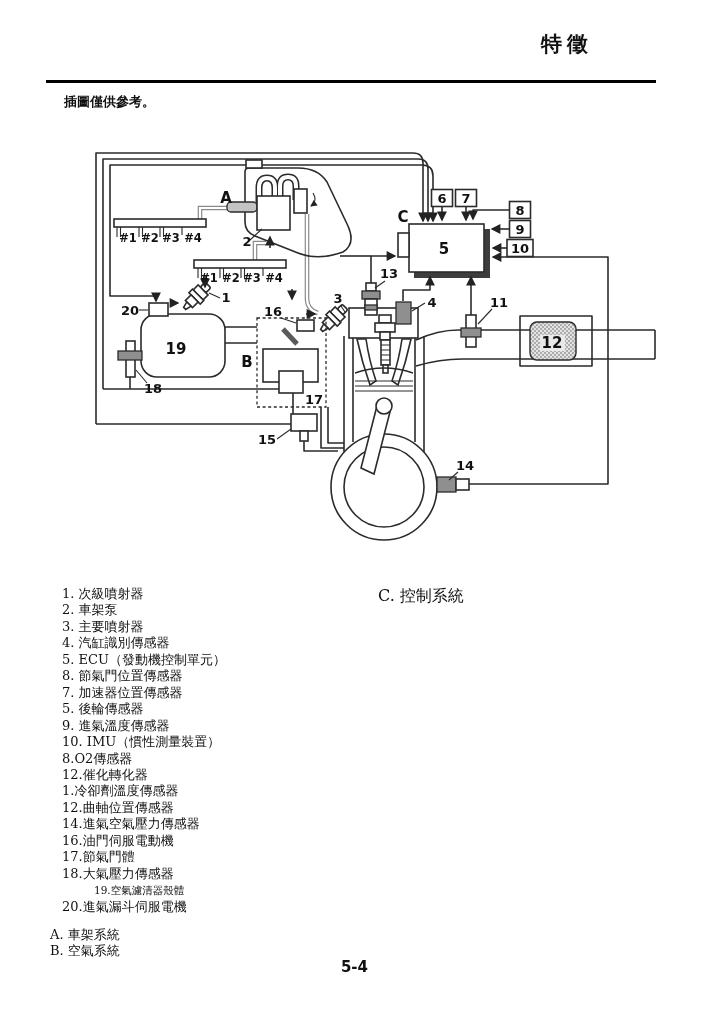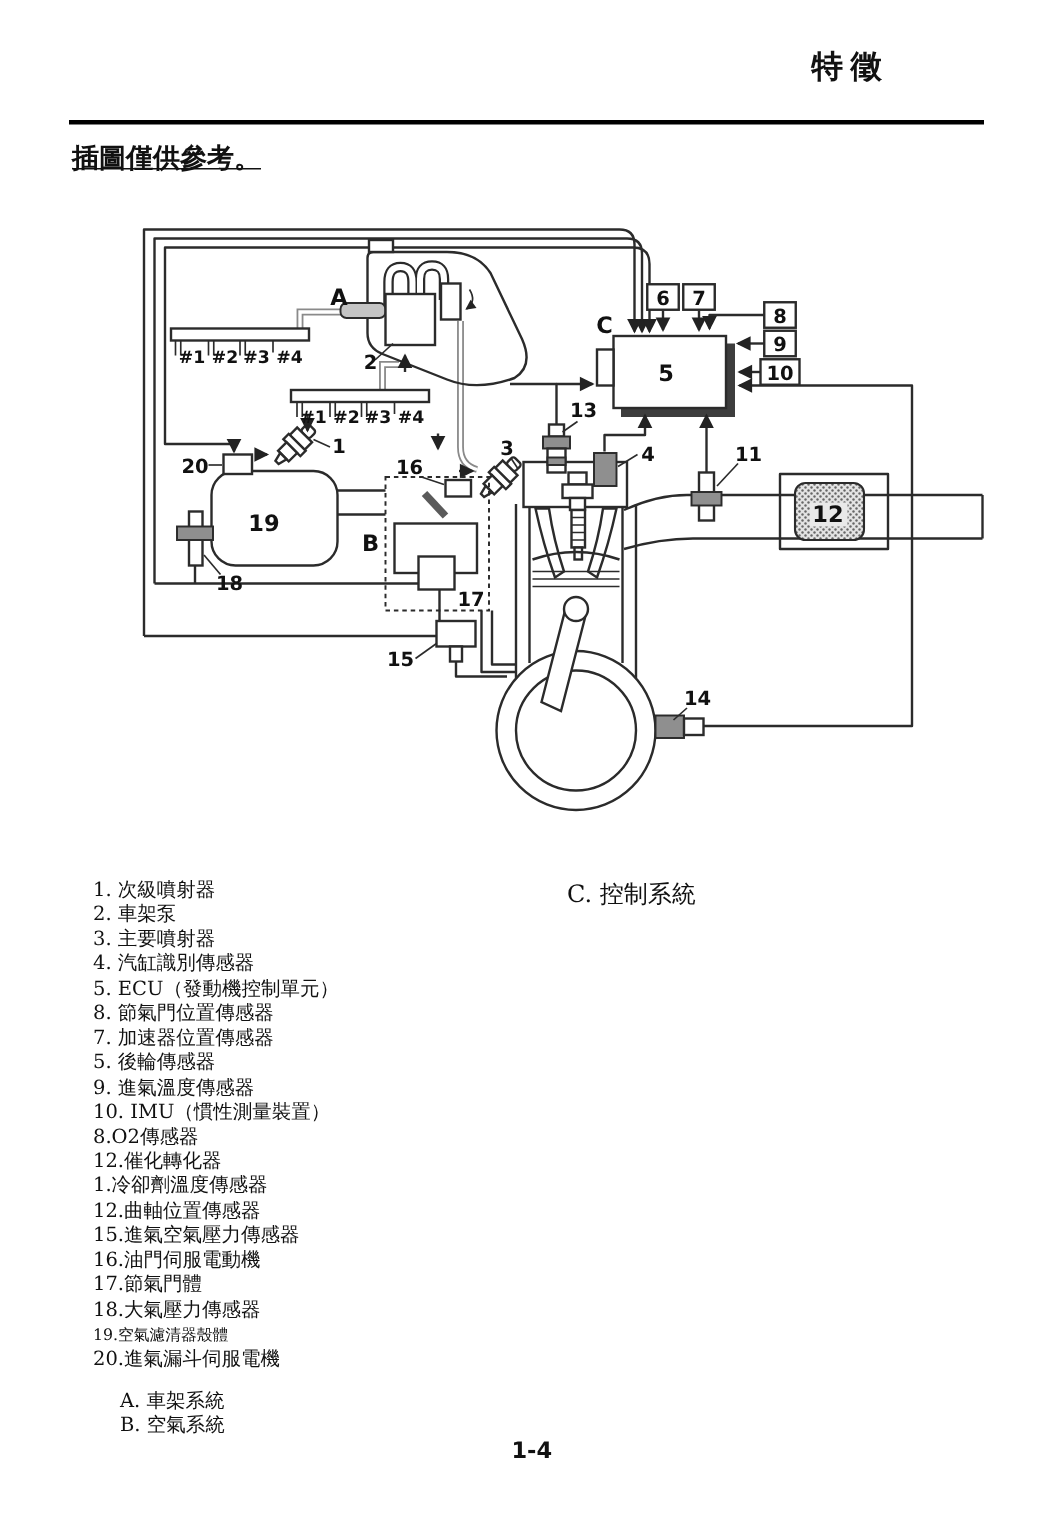--- a/index.html
+++ b/index.html
@@ -1,25 +1,25 @@
 <!DOCTYPE html>
 <html><head>
 <meta charset="utf-8">
 <style>
   html,body{margin:0;padding:0;background:#fff;}
   body{width:709px;height:1025px;position:relative;font-family:"DejaVu Serif",serif;color:#111;overflow:hidden;}
   .abs{position:absolute;}
   #header-title{left:541px;top:30px;font-size:21px;font-weight:bold;letter-spacing:5px;white-space:nowrap;text-align:right;}
   #header-rule{left:46px;top:80px;width:610px;height:3px;background:#000;}
-  #note{left:48px;top:93px;font-size:18px;font-weight:bold;white-space:nowrap;text-decoration:underline;}
+  #note{left:64px;top:93px;font-size:13px;font-weight:bold;white-space:nowrap;}
   #legend-left{left:62px;top:586px;}
   #legend-right{left:378px;top:586px;font-size:16px;white-space:nowrap;}
-  #legend-systems{left:80px;top:927px;}
+  #legend-systems{left:50px;top:927px;}
   .legend-item{font-size:13px;line-height:16.45px;white-space:nowrap;}
-  .legend-item.small{font-size:10.5px;}
+  .legend-item.small{font-size:10.5px;margin-left:32px;}
   #page-number{left:0;top:958px;width:709px;text-align:center;font-size:15px;font-weight:bold;font-family:"DejaVu Sans",sans-serif;}
   svg#diagram{position:absolute;left:0;top:0;}
   .ln{fill:none;stroke:#2b2b2b;stroke-width:1.6;stroke-linejoin:round;}
   .thin{fill:none;stroke:#2b2b2b;stroke-width:1.1;}
   .fw{fill:#fff;stroke:#2b2b2b;stroke-width:1.6;}
   .gy{fill:#8f8f8f;stroke:#2b2b2b;stroke-width:1.3;}
   .lt{fill:#c4c4c4;stroke:#2b2b2b;stroke-width:1.3;}
   .shadow{fill:#3d3d3d;stroke:none;}
   .dash{fill:none;stroke:#2b2b2b;stroke-width:1.3;stroke-dasharray:3 2.6;}
   .hoseO{fill:none;stroke:#8a8a8a;stroke-width:4.6;}
@@ -264,26 +264,26 @@
     <div class="legend-item">5. ECU（發動機控制單元）</div>
     <div class="legend-item">8. 節氣門位置傳感器</div>
     <div class="legend-item">7. 加速器位置傳感器</div>
     <div class="legend-item">5. 後輪傳感器</div>
     <div class="legend-item">9. 進氣溫度傳感器</div>
     <div class="legend-item">10. IMU（慣性測量裝置）</div>
     <div class="legend-item">8.O2傳感器</div>
     <div class="legend-item">12.催化轉化器</div>
     <div class="legend-item">1.冷卻劑溫度傳感器</div>
     <div class="legend-item">12.曲軸位置傳感器</div>
-    <div class="legend-item">15.進氣空氣壓力傳感器</div>
+    <div class="legend-item">14.進氣空氣壓力傳感器</div>
     <div class="legend-item">16.油門伺服電動機</div>
     <div class="legend-item">17.節氣門體</div>
     <div class="legend-item">18.大氣壓力傳感器</div>
     <div class="legend-item small">19.空氣濾清器殼體</div>
     <div class="legend-item">20.進氣漏斗伺服電機</div>
   </div>
 <div class="abs" id="legend-right">C. 控制系統</div>
 <div class="abs" id="legend-systems">
     <div class="legend-item">A. 車架系統</div>
     <div class="legend-item">B. 空氣系統</div>
   </div>
 
-<div class="abs" id="page-number">1-4</div>
+<div class="abs" id="page-number">5-4</div>
 
 </body></html>

